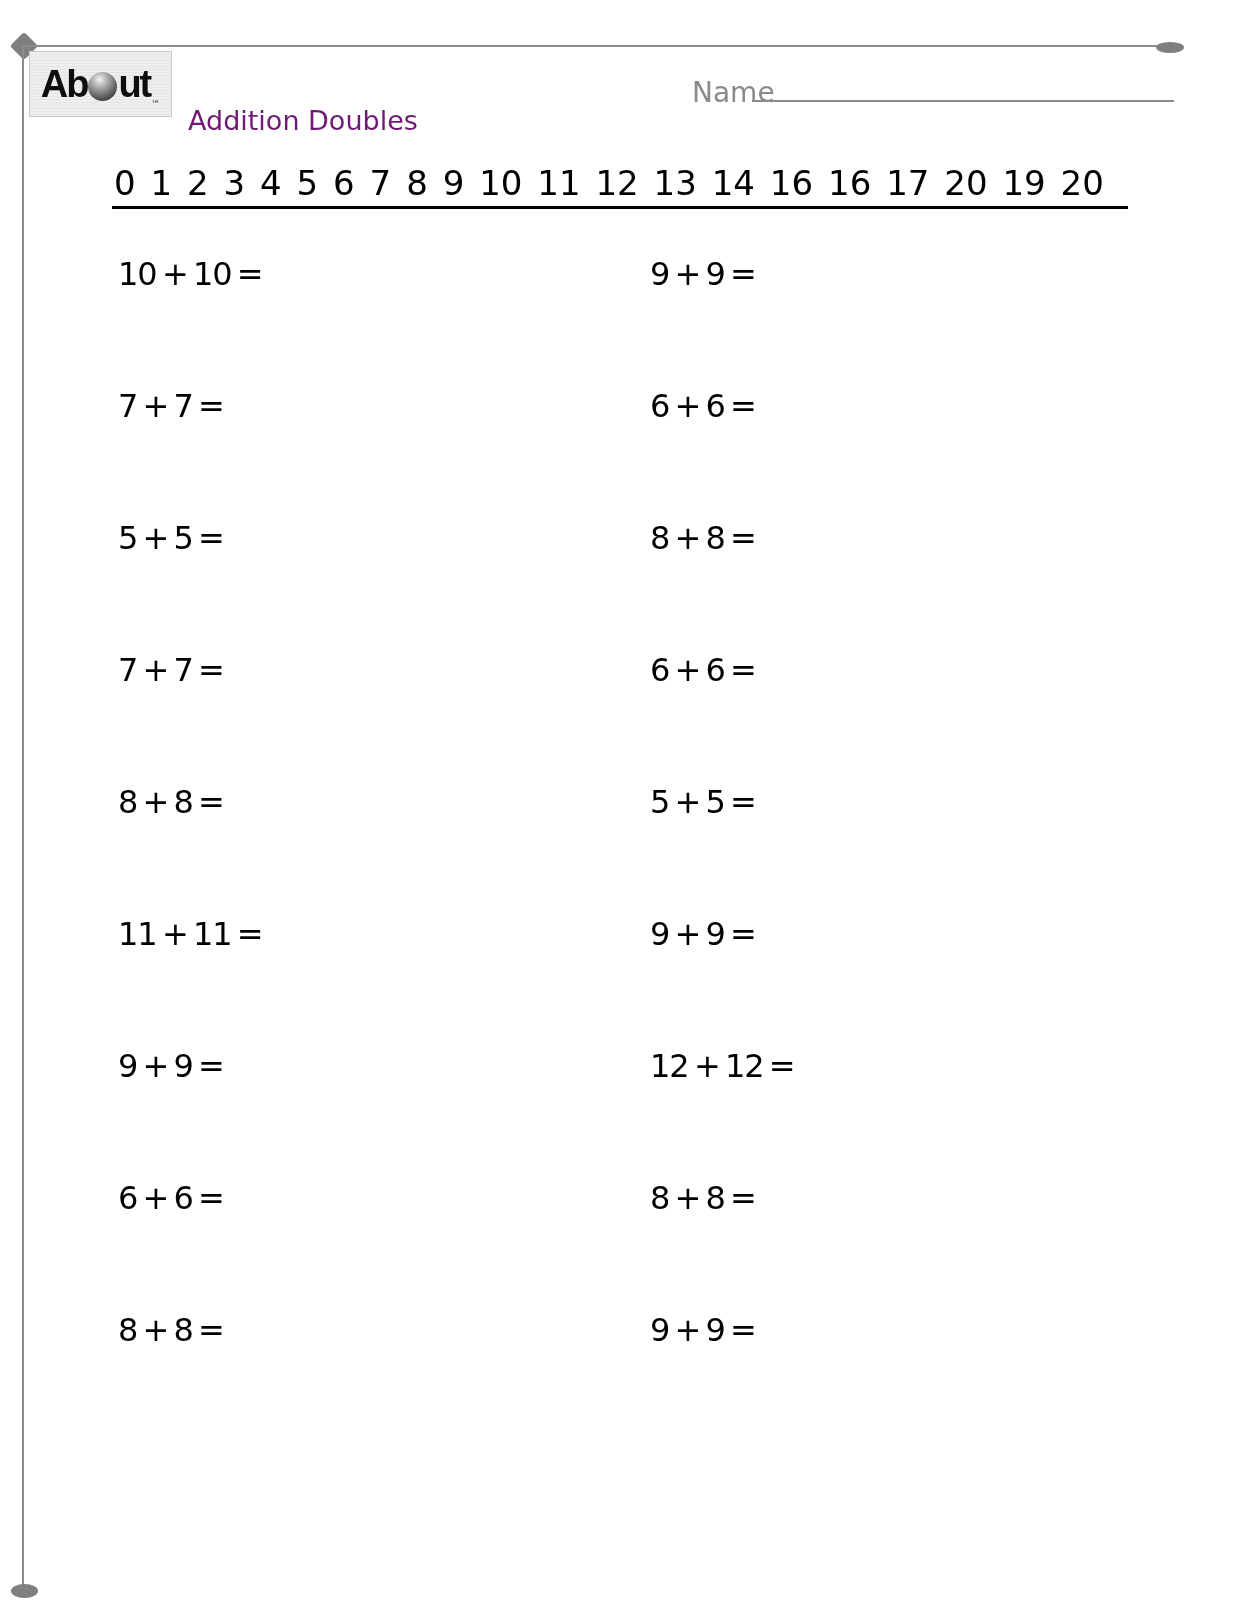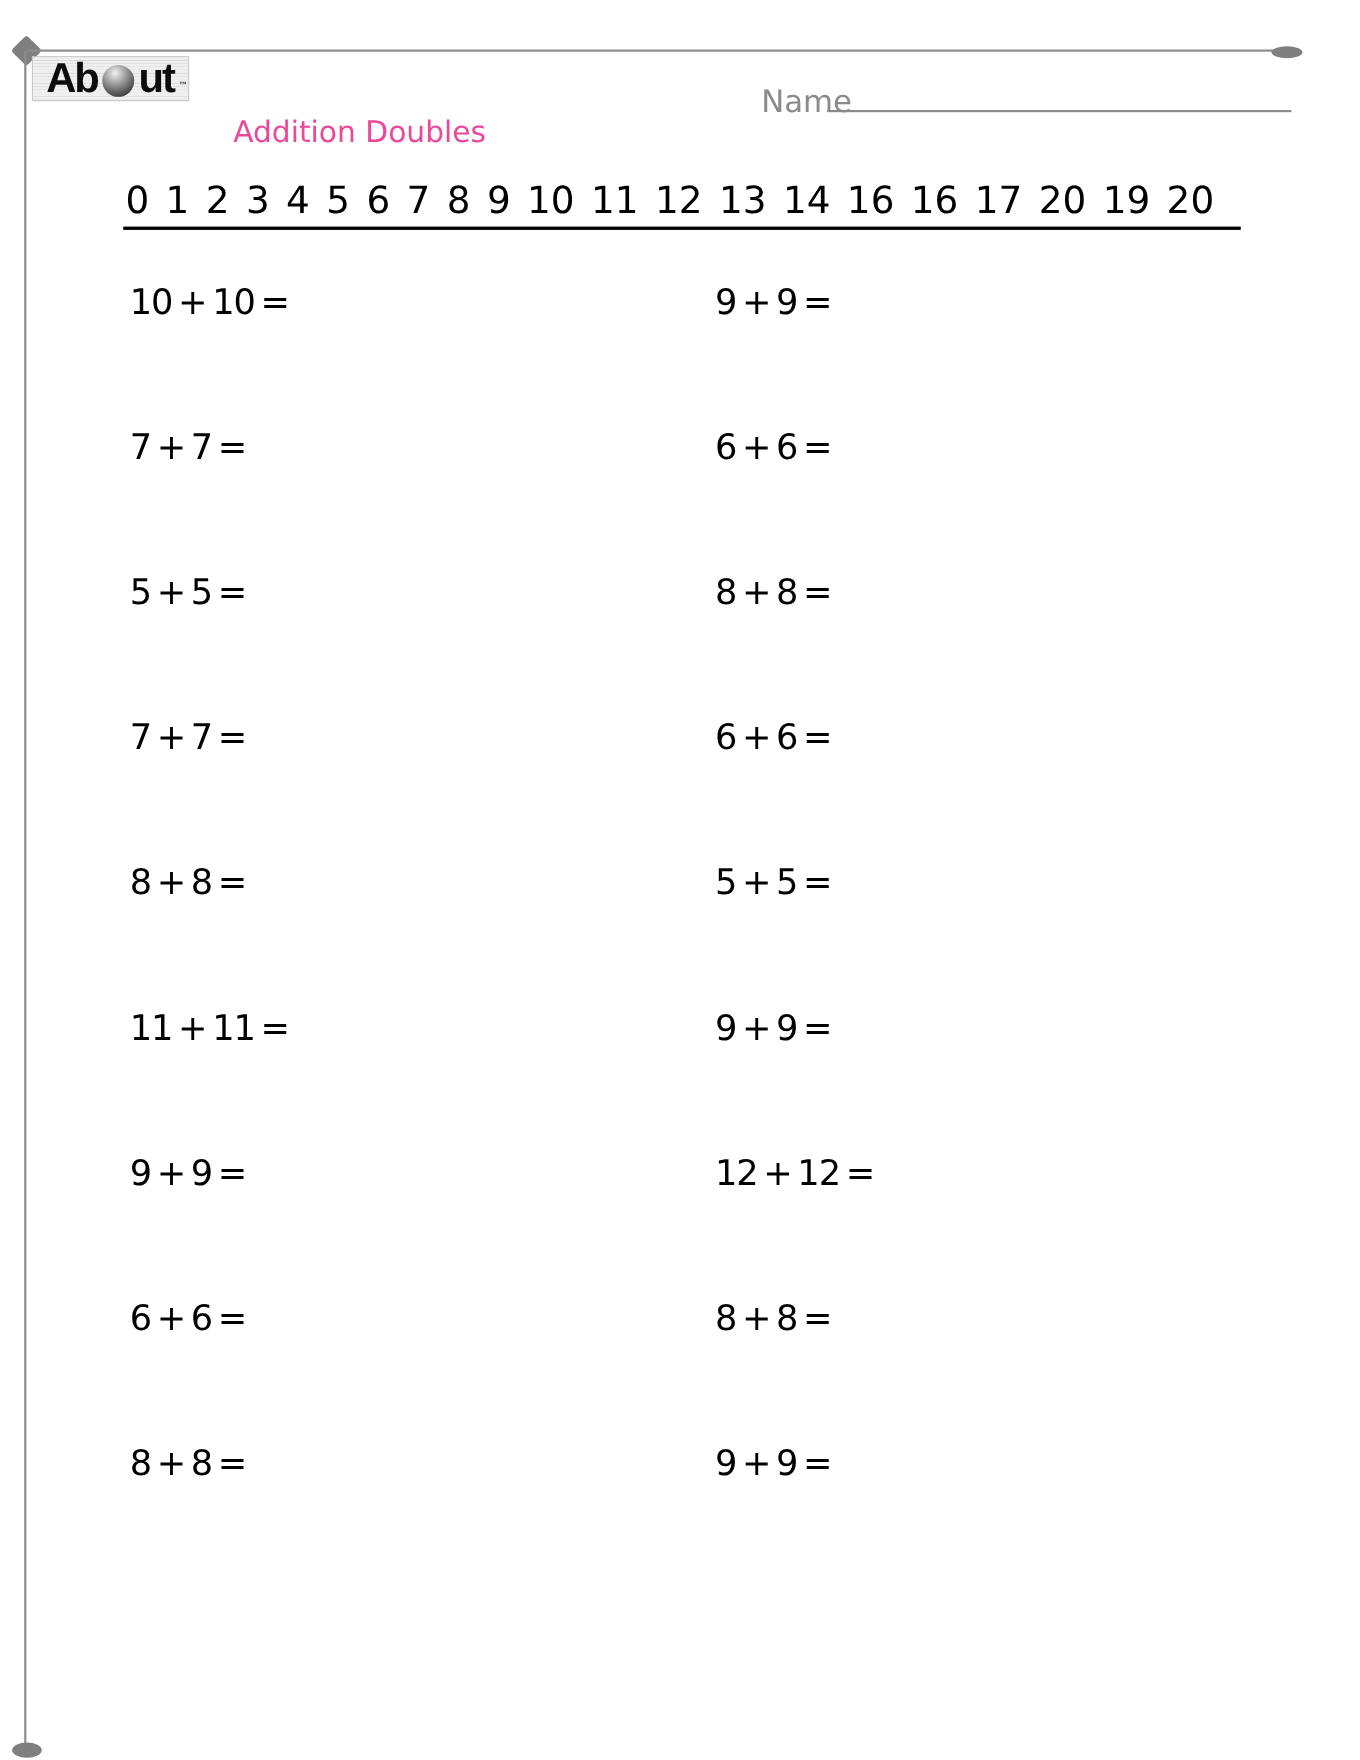--- a/index.html
+++ b/index.html
@@ -33,26 +33,25 @@
     width: 2px; height: 1540px; background: #8c8c8c;
   }
   .bottom-border-cap {
     position: absolute; left: 11px; top: 1584px;
     width: 27px; height: 14px; border-radius: 50%;
     background: #7f7f7f;
   }
   
   .logo {
     position: absolute; left: 29px; top: 51px;
-    width: 143px; height: 41px;
+    width: 143px; height: 66px;
     background: repeating-linear-gradient(180deg, #efefef 0px, #efefef 2px, #dadada 3px);
     border: 1px solid #c8c8c8;
-    display: flex; align-items: center; justify-content: space-between;
+    display: flex; align-items: center; justify-content: center;
     box-sizing: border-box;
-    padding-left: 12px;
   }
   .logo-text {
     font-family: "Liberation Sans", sans-serif;
     font-weight: bold; font-size: 38px; line-height: 38px;
     color: #0d0d0d; letter-spacing: -2px;
   }
   .logo-sphere {
     display: inline-block; width: 29px; height: 29px; border-radius: 50%;
     margin: 4px 1px 0 1px;
     background: radial-gradient(circle at 40% 26%, #f2f2f2 0%, #b4b4b4 26%, #5a5a5a 66%, #141414 100%);
@@ -65,21 +64,21 @@
   .name-label {
     position: absolute; left: 692px; top: 76px;
     font-size: 28px; color: #8a8a8a; text-align: center;
   }
   .name-blank {
     position: absolute; left: 752px; top: 100px;
     width: 422px; height: 2px; background: #8a8a8a;
   }
   .title {
     position: absolute; left: 188px; top: 105px;
-    font-size: 27px; color: #ec4899; margin-left: 24px;
+    font-size: 27px; color: #701a75;
   }
   
   .number-line {
     position: absolute; left: 112px; top: 165px;
     width: 1016px; box-sizing: border-box;
     display: flex; justify-content: space-between;
     padding: 0 24px 5px 2px;
     border-bottom: 3px solid #000000;
     font-size: 34px; line-height: 36px;
   }

